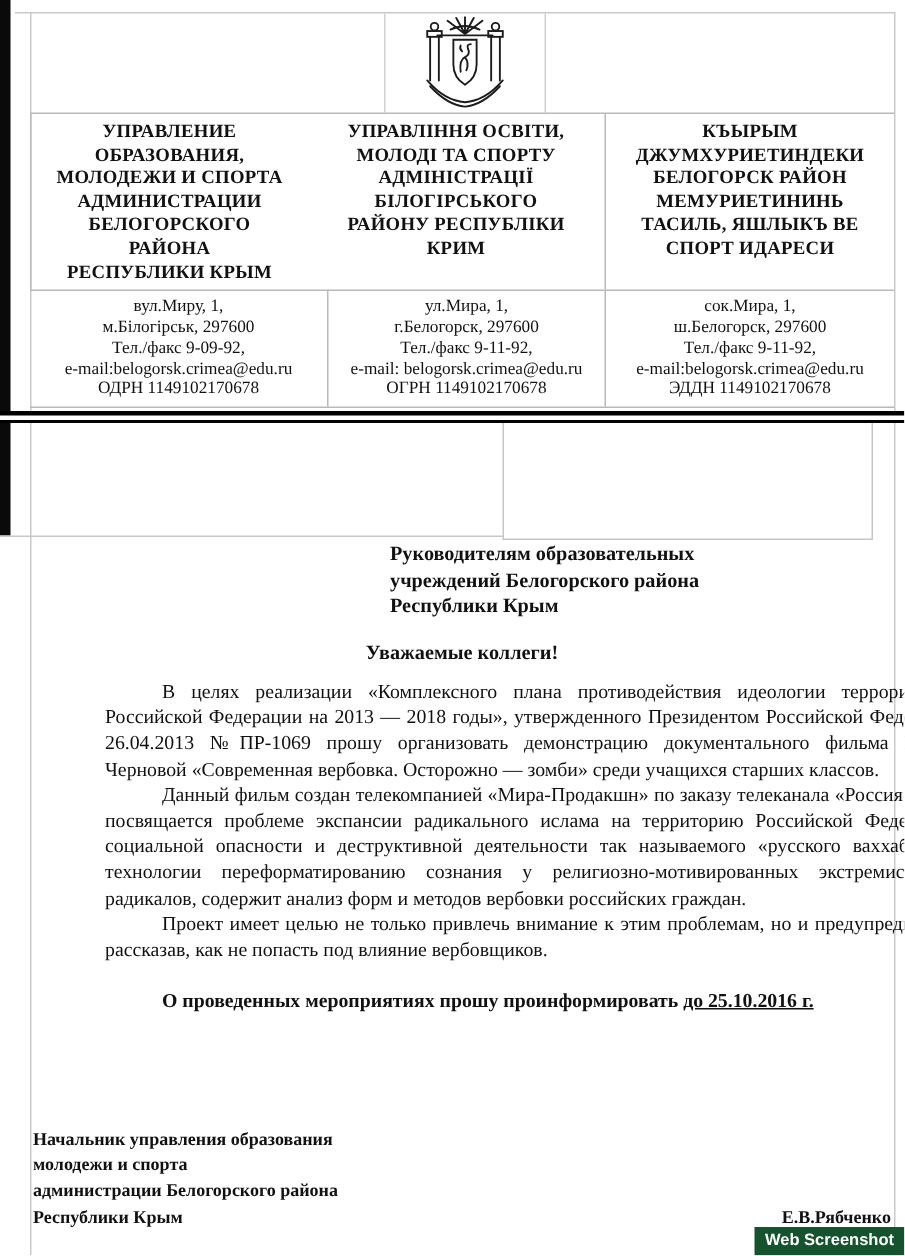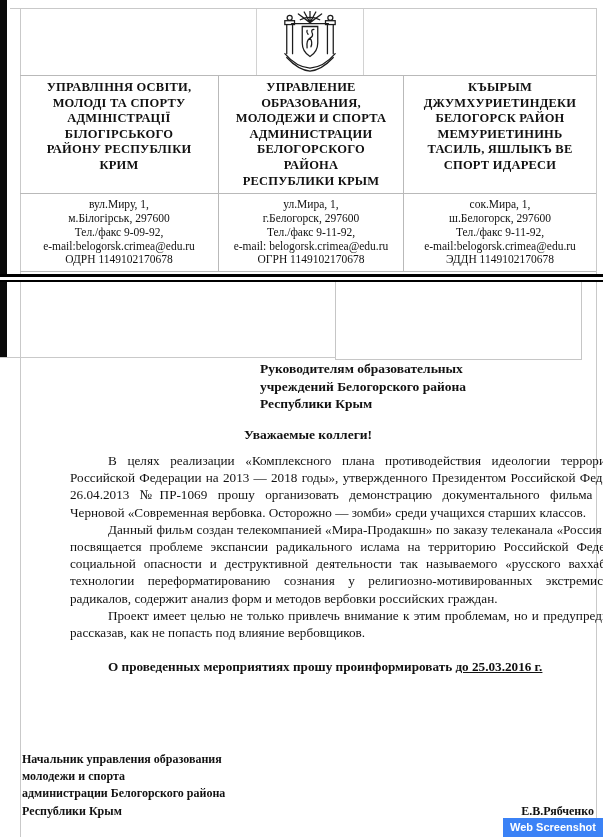--- a/index.html
+++ b/index.html
@@ -118,33 +118,33 @@
         <path d="M29 38 Q28 30 32 28 Q36 26 34 22 Q33 19 36 19 M32 28 Q35 32 33 37 M30 24 Q28 22 29 20"></path>
 
         <path d="M6 44 Q18 58 32 59 Q46 58 58 44"></path>
         <path d="M8 48 Q20 61 32 62 Q44 61 56 48"></path>
       </g>
     </svg>
   </div>
 
   <div class="lh-table">
     <div class="lh-row names">
-      <div class="lh-cell c1 lh-title">УПРАВЛІННЯ ОСВІТИ,
-МОЛОДІ ТА СПОРТУ
-АДМІНІСТРАЦІЇ
-БІЛОГІРСЬКОГО
-РАЙОНУ РЕСПУБЛІКИ
-КРИМ</div>
       <div class="lh-cell c2 lh-title">УПРАВЛЕНИЕ
 ОБРАЗОВАНИЯ,
 МОЛОДЕЖИ И СПОРТА
 АДМИНИСТРАЦИИ
 БЕЛОГОРСКОГО
 РАЙОНА
 РЕСПУБЛИКИ КРЫМ</div>
+      <div class="lh-cell c1 lh-title">УПРАВЛІННЯ ОСВІТИ,
+МОЛОДІ ТА СПОРТУ
+АДМІНІСТРАЦІЇ
+БІЛОГІРСЬКОГО
+РАЙОНУ РЕСПУБЛІКИ
+КРИМ</div>
       <div class="lh-cell c3 lh-title">КЪЫРЫМ
 ДЖУМХУРИЕТИНДЕКИ
 БЕЛОГОРСК РАЙОН
 МЕМУРИЕТИНИНЬ
 ТАСИЛЬ, ЯШЛЫКЪ ВЕ
 СПОРТ ИДАРЕСИ</div>
     </div>
     <div class="lh-row contacts">
       <div class="lh-cell c1 lh-addr">вул.Миру, 1,
 м.Білогірськ, 297600
@@ -172,28 +172,28 @@
   <div class="addressee">Руководителям образовательных
 учреждений Белогорского района
 Республики Крым</div>
 
   <div class="salutation">Уважаемые коллеги!</div>
 
   <div class="body-text">
     <p>В целях реализации «Комплексного плана противодействия идеологии терроризма в Российской Федерации на 2013 — 2018 годы», утвержденного Президентом Российской Федерации 26.04.2013 №ПР-1069 прошу организовать демонстрацию документального фильма Ирины Черновой «Современная вербовка. Осторожно — зомби» среди учащихся старших классов.</p>
     <p>Данный фильм создан телекомпанией «Мира-Продакшн» по заказу телеканала «Россия 1». Он посвящается проблеме экспансии радикального ислама на территорию Российской Федерации, социальной опасности и деструктивной деятельности так называемого «русского ваххабизма», технологии переформатированию сознания у религиозно-мотивированных экстремистов и радикалов, содержит анализ форм и методов вербовки российских граждан.</p>
     <p>Проект имеет целью не только привлечь внимание к этим проблемам, но и предупредить их, рассказав, как не попасть под влияние вербовщиков.</p>
-    <p class="notice no-justify"><span>О проведенных мероприятиях прошу проинформировать </span><span class="deadline">до 25.03.2016 г.</span></p>
+    <p class="notice no-justify"><span>О проведенных мероприятиях прошу проинформировать </span><span class="deadline">до 25.10.2016 г.</span></p>
   </div>
 
   <div class="signature">
     <p class="sig-position">Начальник управления образования
 молодежи и спорта
 администрации Белогорского района</p>
     <div class="sig-lastline">
       <span>Республики Крым</span>
       <span>Е.В.Рябченко</span>
     </div>
   </div>
 
-  <div class="badge" style="background: #3b82f6; color: rgb(255, 255, 255);">Web Screenshot</div>
+  <div class="badge" style="background: #14532d; color: rgb(255, 255, 255);">Web Screenshot</div>
 
 </div>
 
 </body></html>

